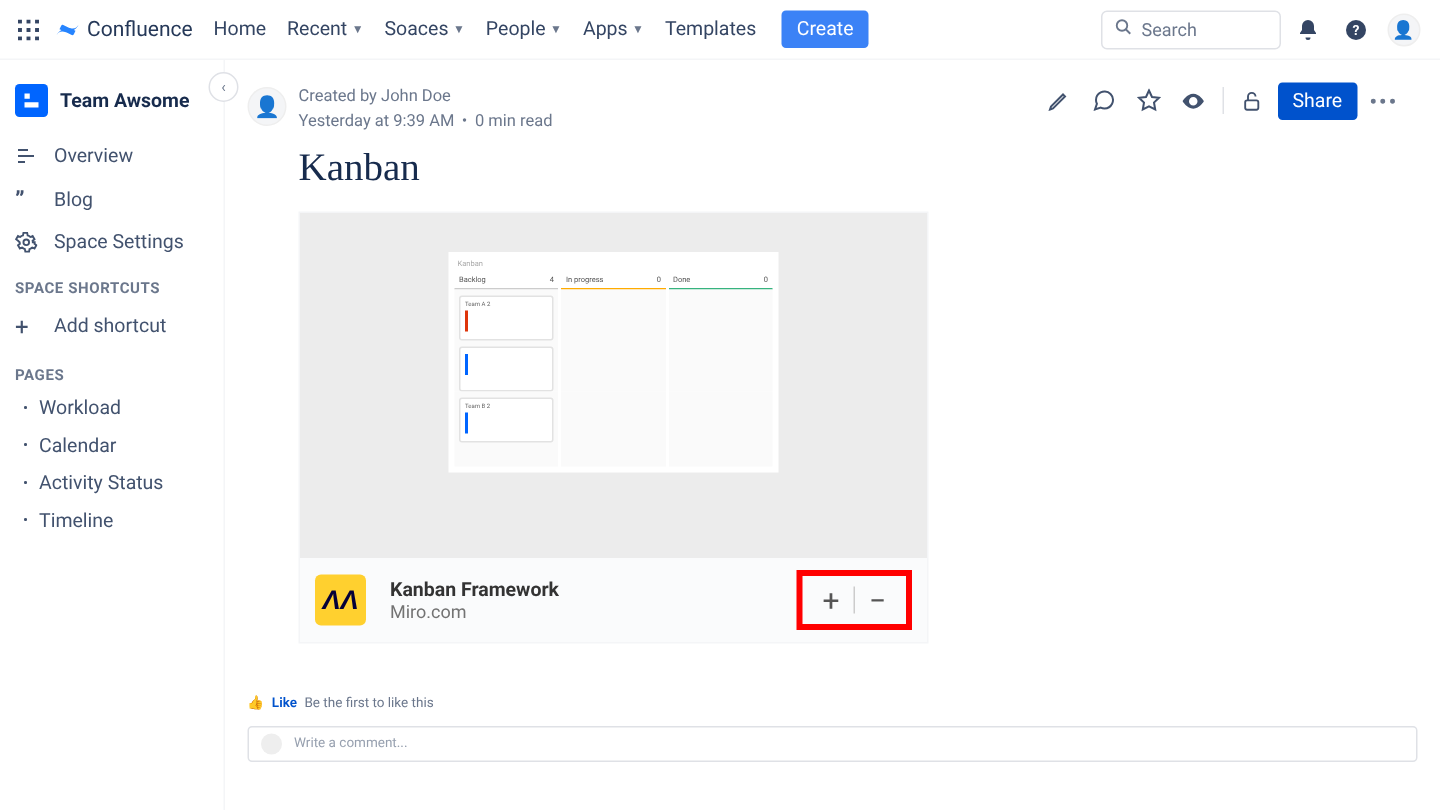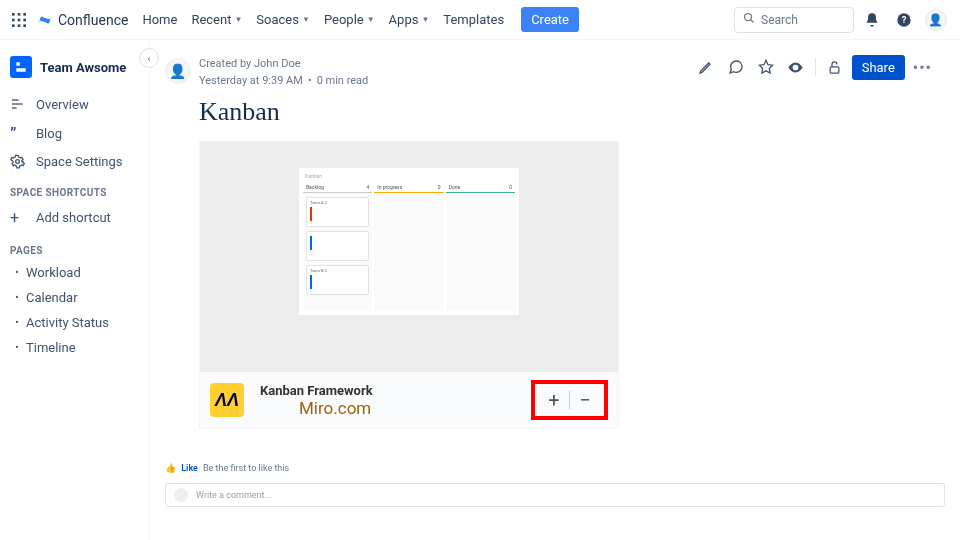--- a/index.html
+++ b/index.html
@@ -60,21 +60,21 @@
   .card-slot .lbl {font-size:4px;color:#666;}
   .card-slot .bar { height:14px; margin-top:2px;}
   .red .bar{border-left:2px solid #DE350B;}
   .blue .bar{border-left:2px solid #0065FF;}
   .orange-head{border-bottom-color:#FFAB00 !important;}
   .green-head{border-bottom-color:#36B37E !important;}
   
   .embed-footer { display:flex; align-items:center; padding: 8px 10px; background:#fafbfc; position:relative;}
   .miro-icon { width:34px;height:34px;background:#FFD02F;border-radius:4px;margin-right:16px;display:flex;align-items:center;justify-content:center;font-weight:900;color:#050038;font-size:18px; font-style:italic;}
   .embed-texts .t1{font-weight:700;font-size:13px;color:#333;}
-  .embed-texts .t2{font-size:17px;color:#a16207;margin-left:39px;}
+  .embed-texts .t2{font-size:12px;color:#737373;}
   .zoom-ctrl { margin-left:auto; display:flex; align-items:center; border:4px solid #FF0000; padding:6px 8px;}
   .zoom-ctrl .zb{width:22px;text-align:center;font-size:20px;color:#555;cursor:pointer; line-height:1;}
   .zoom-ctrl .zd{width:1px;height:18px;background:#ccc;margin:0 4px;}
   
   .like-row{ margin-left:0; margin-top:34px; font-size:9px; color:#6B778C; display:flex;align-items:center;gap:5px;}
   .like-row .thumbs{color:#0052CC;font-size:9px;}
   .like-row .lk{color:#0052CC;font-weight:600;}
   .comment-box{ margin-top:10px; border:1px solid #DFE1E6; border-radius:3px; padding:4px 8px; display:flex;align-items:center;gap:8px; font-size:9px;color:#97A0AF;}
   .comment-box .av{width:14px;height:14px;border-radius:50%;background:#eee;}
 </style>

